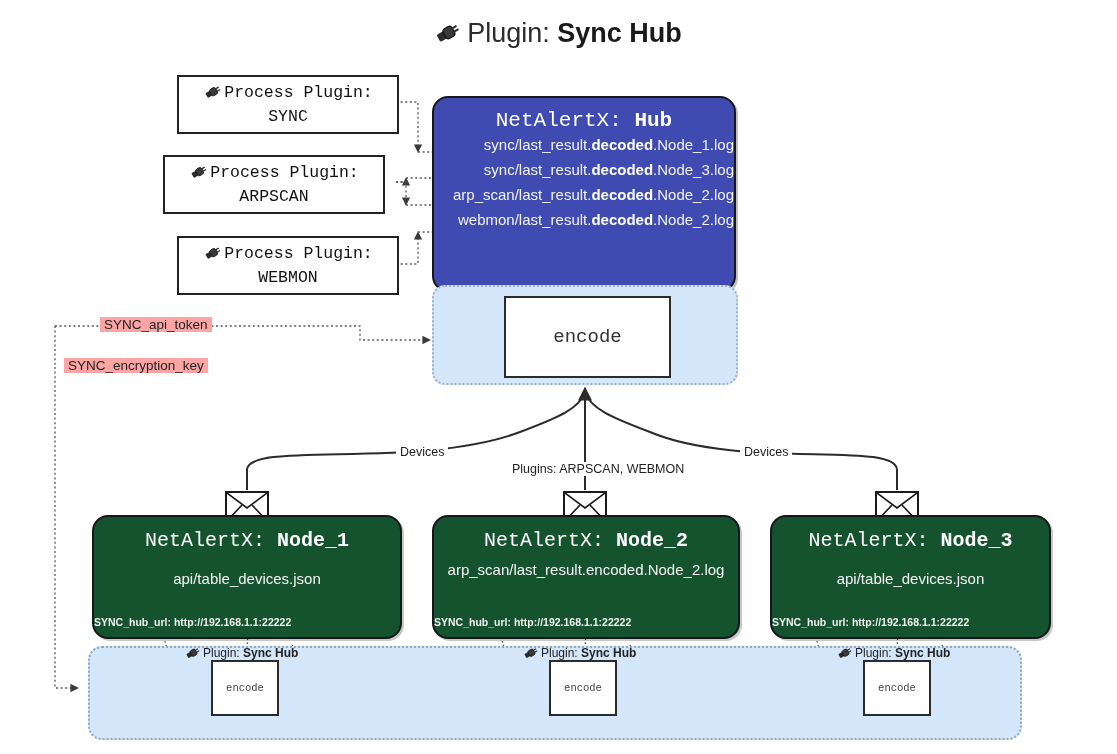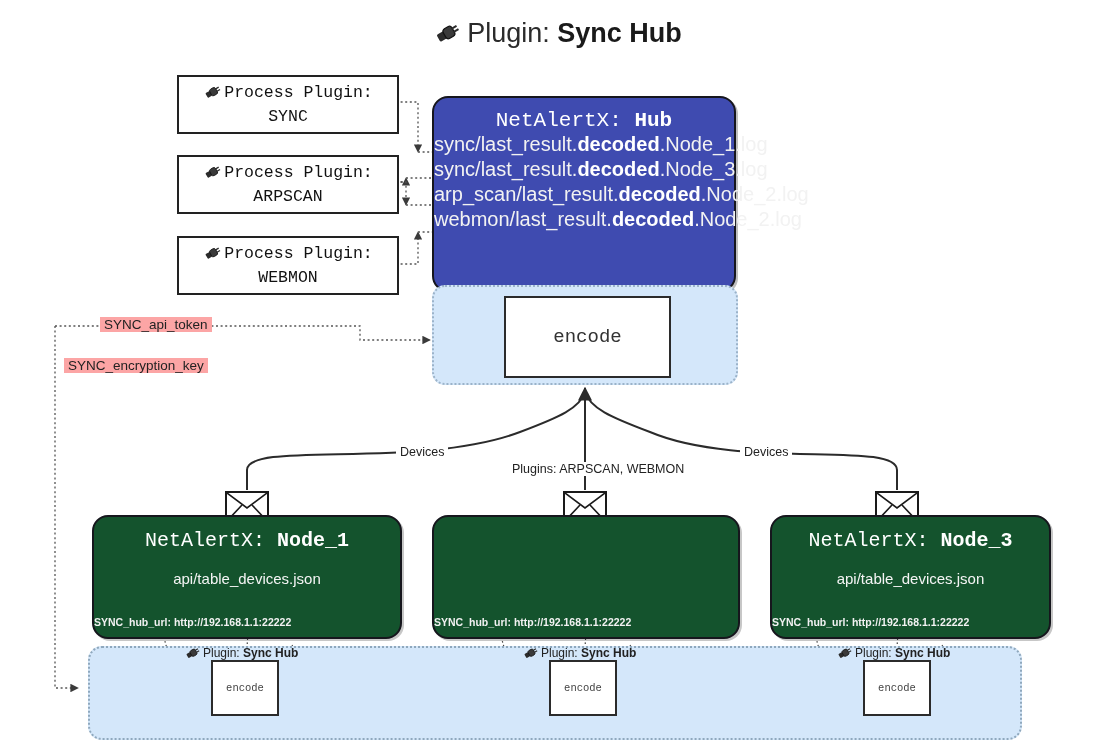--- a/index.html
+++ b/index.html
@@ -22,21 +22,21 @@
 
   
   #hub-url{left:430px;top:92px;width:320px;text-align:center;font-size:11px;
            font-weight:bold;color:#222;letter-spacing:0.1px;margin-top:24px;}
   #hub{left:432px;top:96px;width:304px;height:196px;background:#3f4bb0;
        border:2.5px solid #16161d;border-radius:16px;box-sizing:border-box;
        box-shadow:2px 2px 0 rgba(0,0,0,.25);}
   #hub .hubtitle{margin-top:11px;text-align:center;font-family:"Liberation Mono",monospace;
                  font-size:21px;color:#fff;}
   #hub .hubtitle b{font-weight:bold;}
-  #hub .logline{color:#f2f2f2;font-size:20px;line-height:25px;text-align:left;
+  #hub .logline{color:#f2f2f2;font-size:15px;line-height:25px;text-align:right;
                 white-space:nowrap;}
   #hub .logline b{font-weight:bold;color:#fff;}
 
   
   #decode-wrap{left:432px;top:285px;width:306px;height:100px;background:#d4e7fa;
                border:2px dotted #9bb3c9;border-radius:13px;box-sizing:border-box;}
   #decode{left:504px;top:296px;width:163px;height:78px;background:#fff;
           border:2.5px solid #2b2b2b;display:flex;align-items:center;justify-content:center;}
   #decode span{font-family:"Liberation Mono",monospace;font-size:19px;color:#333;}
 
@@ -148,21 +148,21 @@
   <div class="inner"><span class="plugsm"><svg width="20" height="16" viewBox="0 0 26 24">
           <g transform="rotate(-30 13 12)">
             <rect x="2" y="8" width="8" height="8" rx="1.5" fill="#2b2b2b"></rect>
             <rect x="9" y="6.5" width="10" height="11" rx="3" fill="#3a3a3a" stroke="#111" stroke-width="1.2"></rect>
             <rect x="18" y="9" width="6" height="2" fill="#2b2b2b"></rect>
             <rect x="18" y="13" width="6" height="2" fill="#2b2b2b"></rect>
           </g>
         </svg></span><span>Process Plugin:</span>
 <span>SYNC</span></div>
 </div>
-<div class="abs procbox" style="left:177px;top:155px;justify-content:center;">
+<div class="abs procbox" style="left:163px;top:155px;justify-content:center;">
   <div class="inner"><span class="plugsm"><svg width="20" height="16" viewBox="0 0 26 24">
           <g transform="rotate(-30 13 12)">
             <rect x="2" y="8" width="8" height="8" rx="1.5" fill="#2b2b2b"></rect>
             <rect x="9" y="6.5" width="10" height="11" rx="3" fill="#3a3a3a" stroke="#111" stroke-width="1.2"></rect>
             <rect x="18" y="9" width="6" height="2" fill="#2b2b2b"></rect>
             <rect x="18" y="13" width="6" height="2" fill="#2b2b2b"></rect>
           </g>
         </svg></span><span>Process Plugin:</span>
 <span>ARPSCAN</span></div>
 </div>
@@ -232,20 +232,25 @@
 <div class="abs node" style="left:92px;top:515px;width:310px;height:124px;">
   <div class="ntitle">
     <span>NetAlertX:</span>
     <b>Node_1</b>
   </div>
   <div class="nline" style="margin-top:14px;">api/table_devices.json</div>
   <div class="nurl">SYNC_hub_url: http://192.168.1.1:22222</div>
 </div>
 
 <div class="abs node" style="left:432px;top:515px;width:308px;height:124px;">
+  <div class="ntitle">
+    <span>NetAlertX:</span>
+    <b>Node_2</b>
+  </div>
+  <div class="nline" style="margin-top:5px;">arp_scan/last_result.encoded.Node_2.log</div>
   <div class="nurl">SYNC_hub_url: http://192.168.1.1:22222</div>
 </div>
 
 <div class="abs node" style="left:770px;top:515px;width:281px;height:124px;">
   <div class="ntitle">
     <span>NetAlertX:</span>
     <b>Node_3</b>
   </div>
   <div class="nline" style="margin-top:14px;">api/table_devices.json</div>
   <div class="nurl">SYNC_hub_url: http://192.168.1.1:22222</div>

